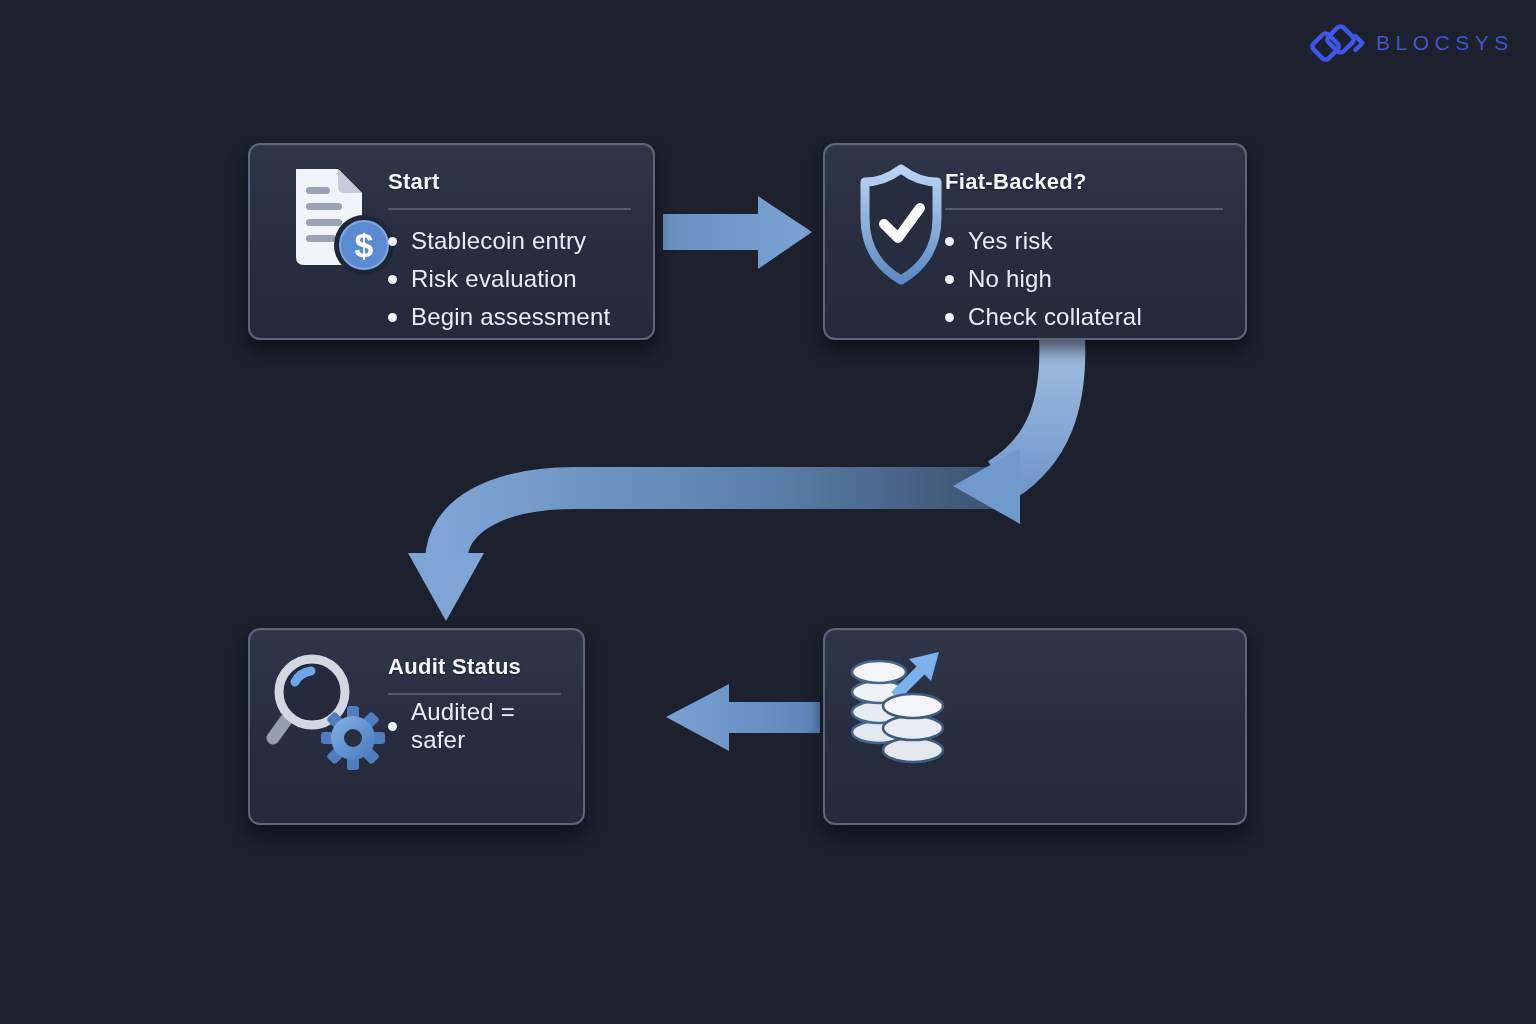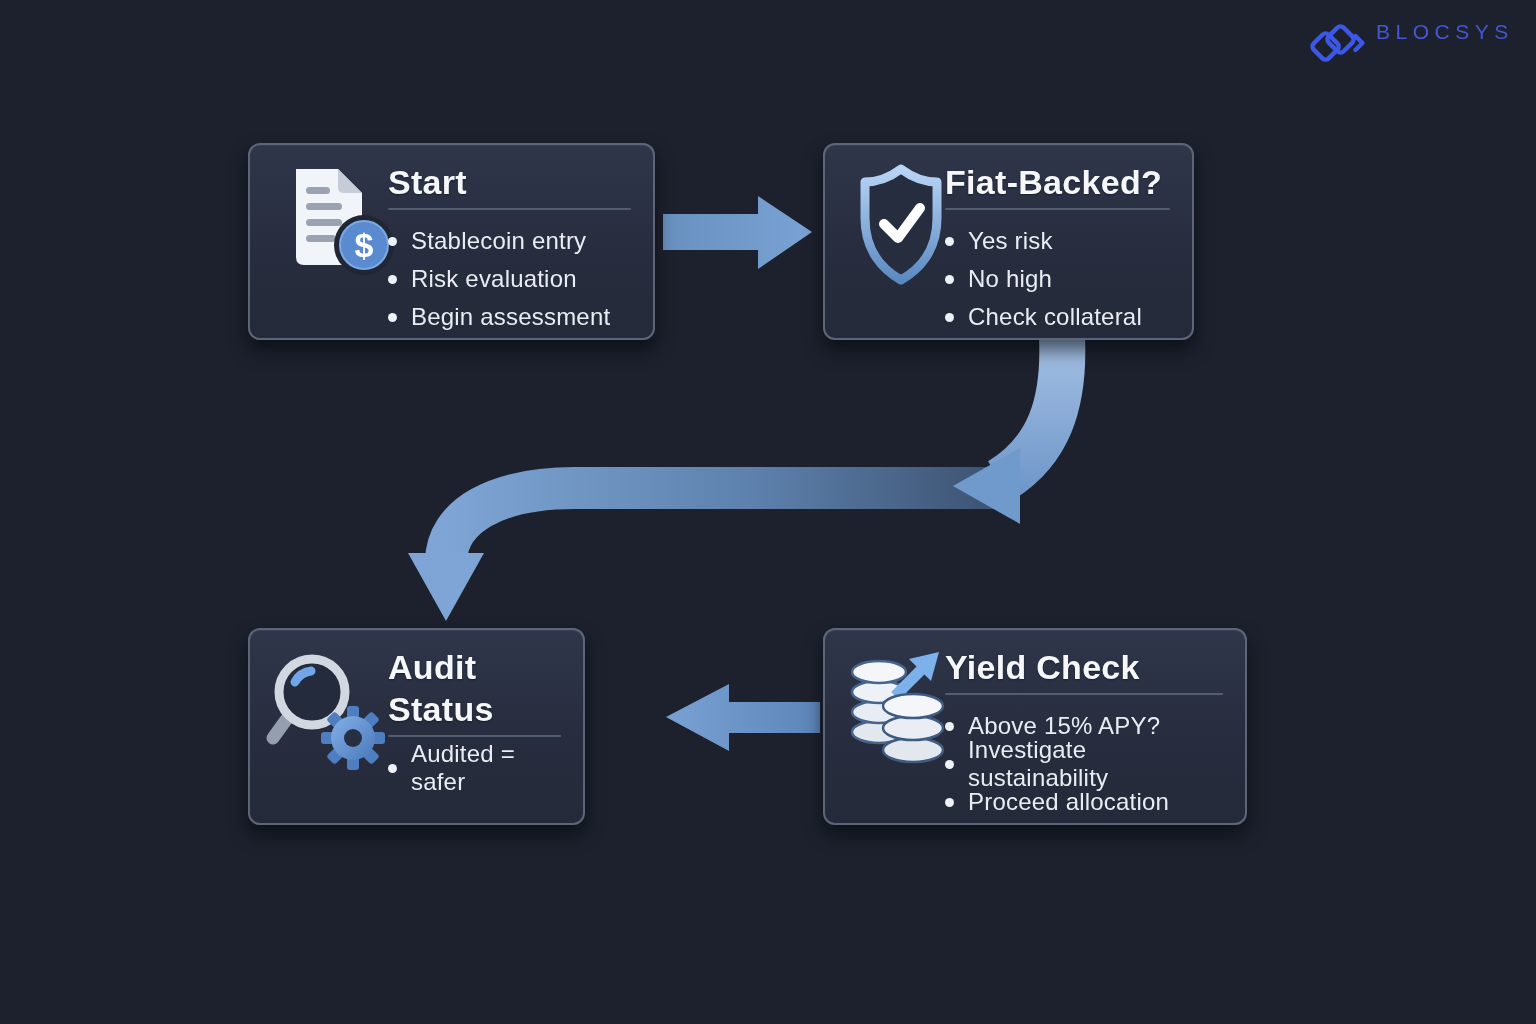--- a/index.html
+++ b/index.html
@@ -11,42 +11,42 @@
   
   #arrow-layer{position:absolute;left:0;top:0;z-index:1;}
   
   .card{
     position:absolute;z-index:2;height:197px;border-radius:12px;
     border:2px solid #5d6679;box-sizing:border-box;
     background:linear-gradient(180deg,#2f364a 0%,#272d3e 55%,#242a39 100%);
     box-shadow:0 10px 18px rgba(3,6,12,.6), inset 0 1px 0 rgba(255,255,255,.05);
   }
   #card-start{left:248px;top:143px;width:407px;}
-  #card-fiat{left:823px;top:143px;width:371px;}
+  #card-fiat{left:823px;top:143px;width:424px;}
   #card-audit{left:248px;top:628px;width:337px;}
   #card-yield{left:823px;top:628px;width:424px;}
   .card-icon{position:absolute;}
   #card-start .card-icon{left:34px;top:20px;}
   #card-fiat  .card-icon{left:30px;top:18px;}
   #card-audit .card-icon{left:14px;top:10px;}
   #card-yield .card-icon{left:24px;top:16px;}
   .card-content{position:absolute;top:16px;right:22px;}
   .left-col  .card-content{left:138px;}
   .right-col .card-content{left:120px;}
   .card-title{
-    font-size:34px;font-weight:bold;color:#f5f7fb;line-height:42px;
+    font-size:22px;font-weight:bold;color:#f5f7fb;line-height:42px;
     letter-spacing:.3px;text-shadow:0 1px 2px rgba(0,0,0,.4);
   }
   .card-divider{height:2px;background:#535d72;margin-top:5px;border-radius:1px;}
   .card-bullets{list-style:none;margin:12px 0 0;padding:0;}
   .card-bullets li{display:flex;align-items:center;gap:14px;height:38px;}
   .bullet-dot{width:9px;height:9px;border-radius:50%;background:#eef1f6;flex:none;}
   .bullet-text{font-size:24px;color:#e9edf3;letter-spacing:.2px;}
   
-  .brand{position:absolute;left:1308px;top:20px;z-index:3;display:flex;gap:10px;}
+  .brand{position:absolute;left:1308px;top:20px;z-index:3;display:flex;align-items:center;gap:10px;}
   .brand-name{font-size:21px;font-weight:500;letter-spacing:5.5px;color:#4358cf;}
 </style>
 </head>
 <body>
 
 <svg id="arrow-layer" width="1536" height="1024" viewBox="0 0 1536 1024">
   <defs>
     <linearGradient id="gA1" x1="663" y1="0" x2="812" y2="0" gradientUnits="userSpaceOnUse">
       <stop offset="0" stop-color="#6890bf"></stop>
         <stop offset="1" stop-color="#7aa2d4"></stop>
@@ -195,38 +195,20 @@
 
     <line x1="46" y1="50" x2="72" y2="24" stroke="#7db1ec" stroke-width="11"></line>
     <polygon points="90,6 60,13 82,35" fill="#7db1ec"></polygon>
 
     <g stroke="#3f5b80" stroke-width="2.5">
       <ellipse cx="64" cy="104" rx="30" ry="12" fill="#e3e8ef"></ellipse>
       <ellipse cx="64" cy="82" rx="30" ry="12" fill="#eaeef4"></ellipse>
       <ellipse cx="64" cy="60" rx="30" ry="12" fill="#f4f6fa"></ellipse>
     </g>
   </svg>
-  <div class="card-content">
-    <div class="card-title">Yield Check</div>
-    <div class="card-divider"></div>
-    <ul class="card-bullets">
-      <li>
-          <span class="bullet-dot"></span>
-          <span class="bullet-text">Above 15% APY?</span>
-        </li>
-      <li>
-          <span class="bullet-dot"></span>
-          <span class="bullet-text">Investigate sustainability</span>
-        </li>
-      <li>
-          <span class="bullet-dot"></span>
-          <span class="bullet-text">Proceed allocation</span>
-        </li>
-    </ul>
-  </div>
 </div>
 
 <div class="brand">
   <svg width="58" height="46" viewBox="0 0 66 50">
     <g fill="none" stroke="#3d57e8" stroke-width="5">
       <rect x="-12" y="-12" width="24" height="24" rx="5" transform="translate(20,29) rotate(45)"></rect>
       <rect x="-12" y="-12" width="24" height="24" rx="5" transform="translate(37,21) rotate(45)"></rect>
       <path d="M54 17 L62 25 L54 33" stroke-linecap="round" stroke-linejoin="round"></path>
     </g>
   </svg>

